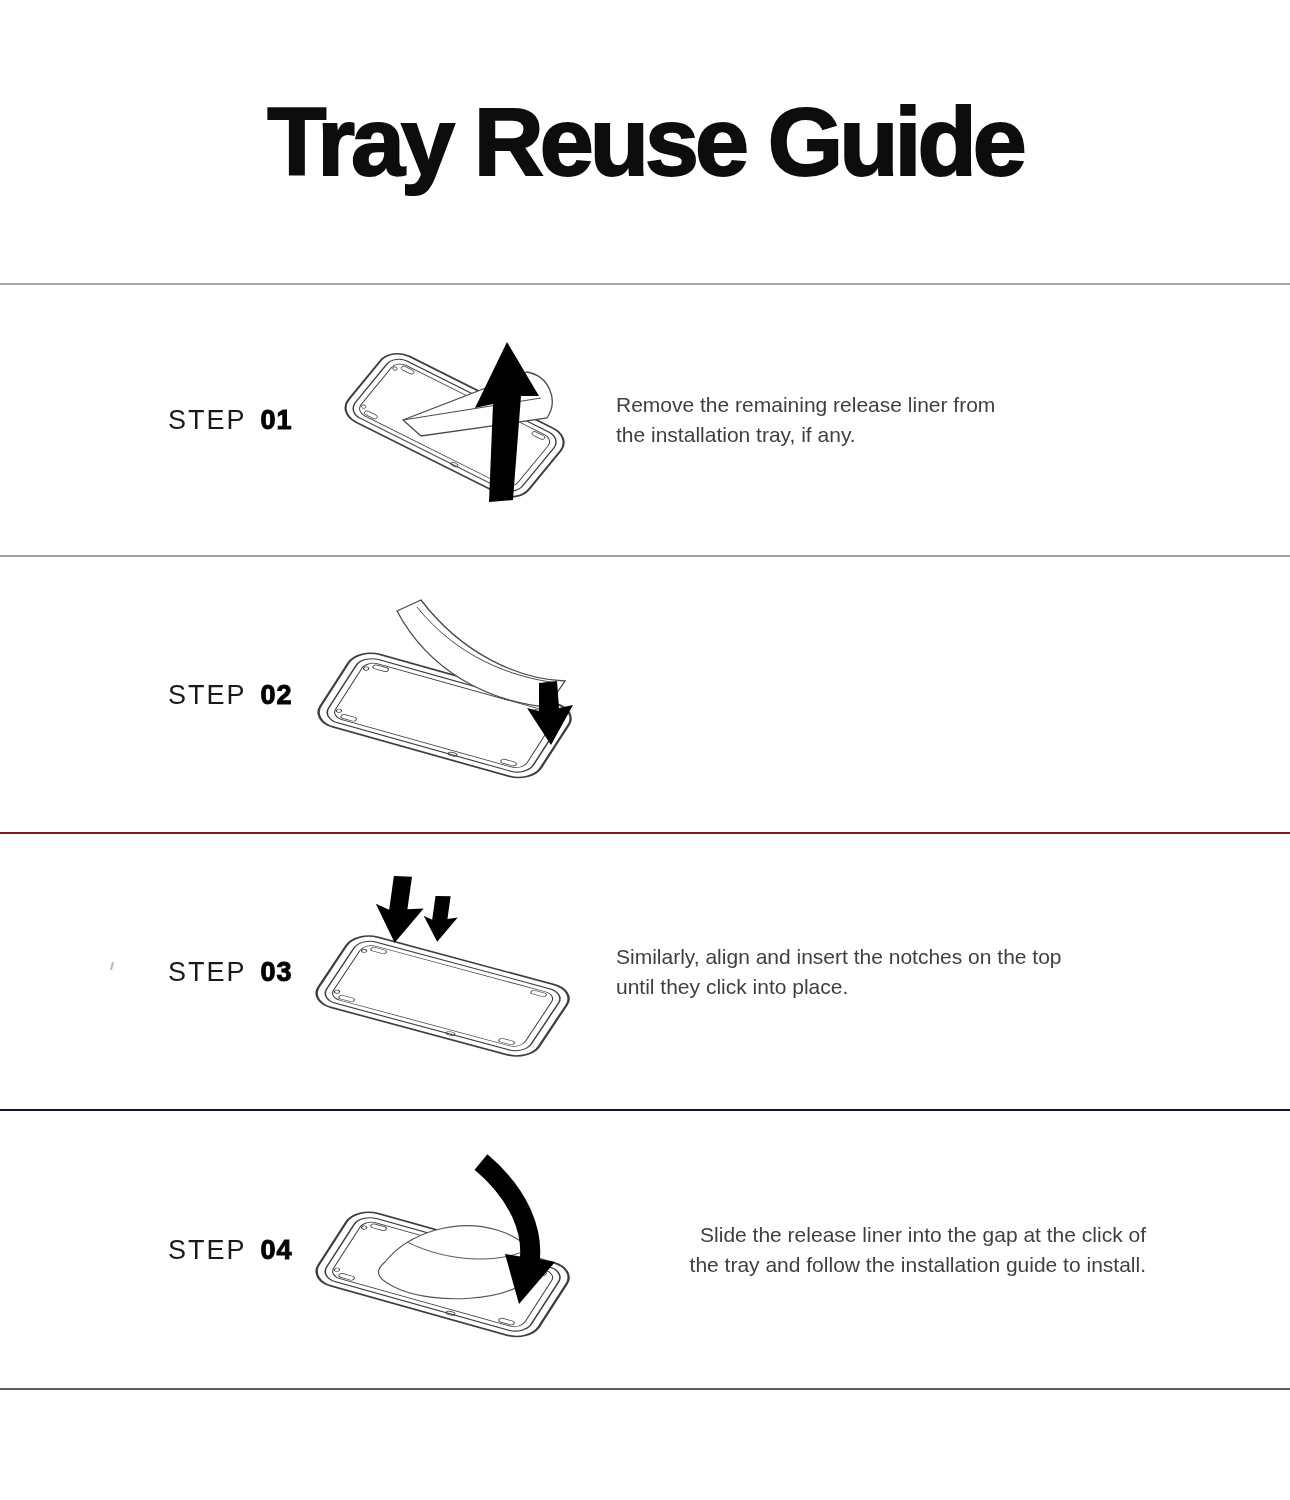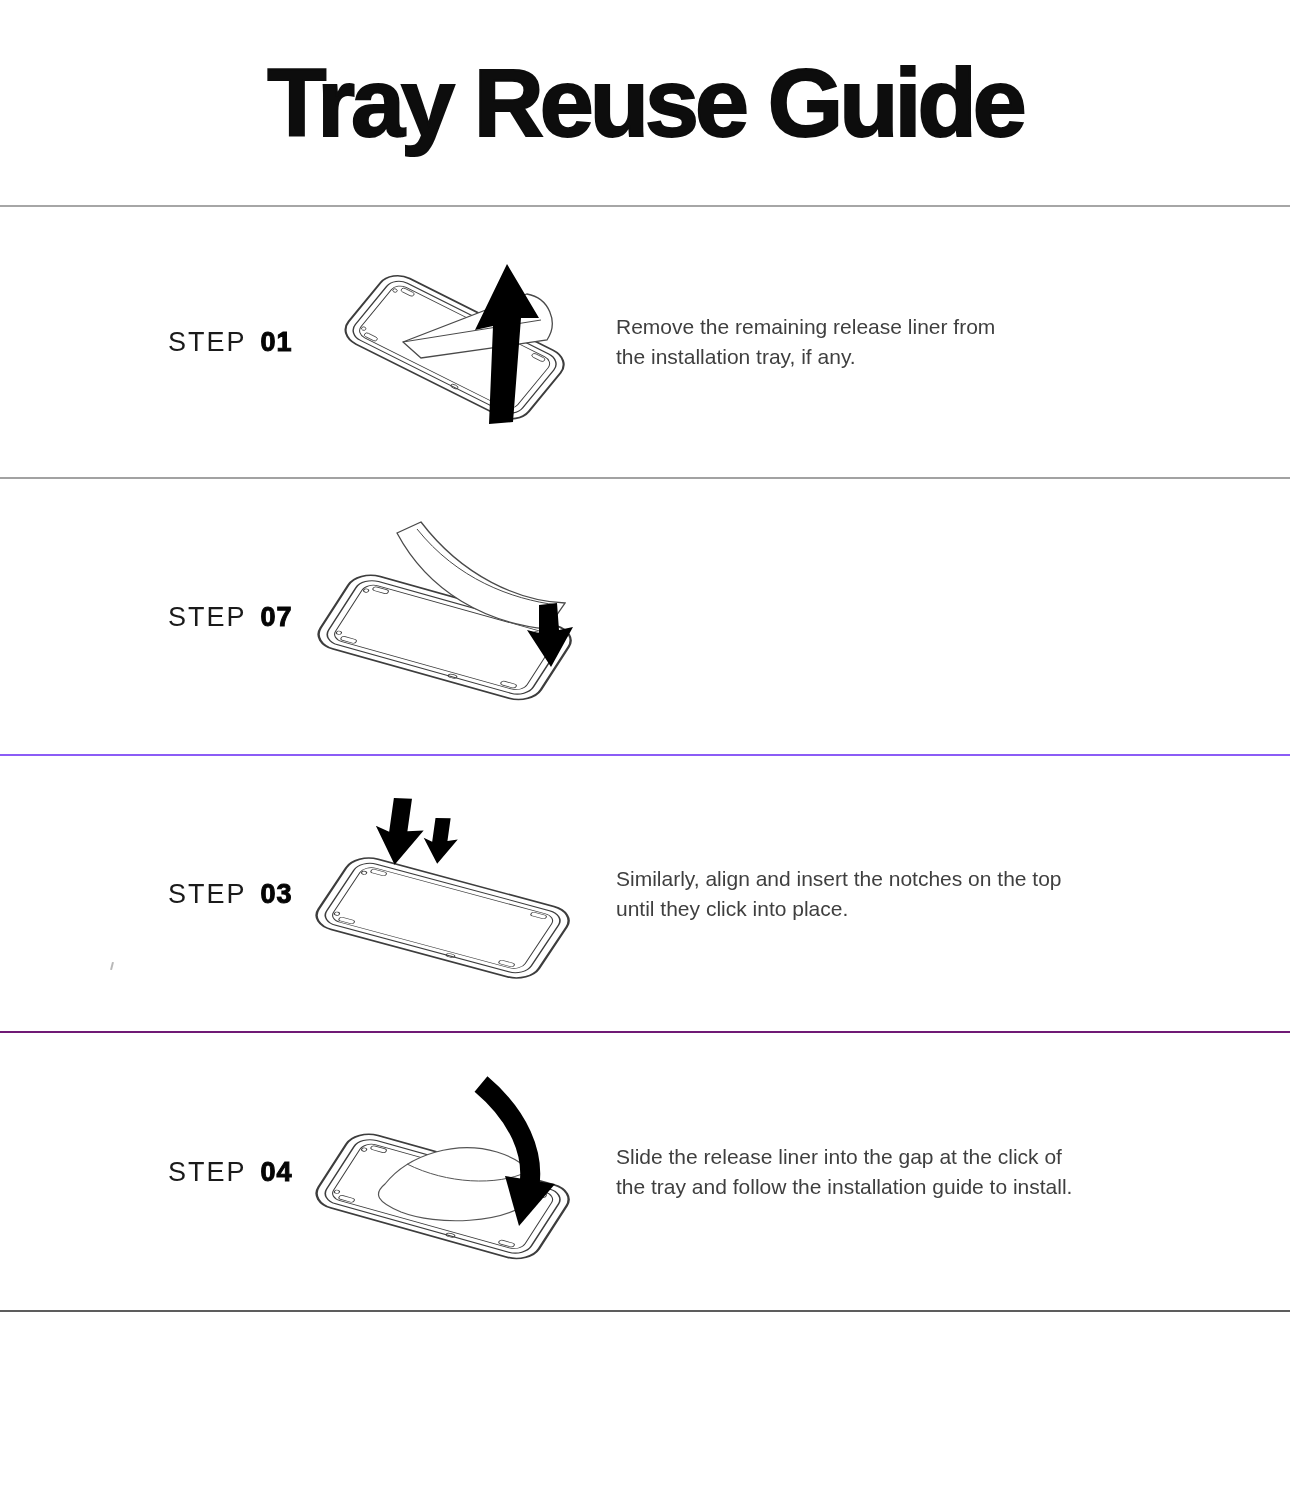--- a/index.html
+++ b/index.html
@@ -1,31 +1,31 @@
 <!DOCTYPE html>
 <html><head>
 <meta charset="utf-8">
 <style>
   html,body{margin:0;padding:0;}
   body{
     width:1290px;height:1500px;position:relative;background:#ffffff;
     font-family:"Liberation Sans", sans-serif;overflow:hidden;
   }
   .header{
-    height:205px;display:flex;align-items:center;justify-content:center;
+    height:283px;display:flex;align-items:center;justify-content:center;
   }
   .page-title{
     font-size:97px;font-weight:bold;letter-spacing:-4px;color:#0d0d0d;
     -webkit-text-stroke:2px #0d0d0d;white-space:nowrap;
   }
   .step-row{position:relative;}
   .row-1{height:270px;border-top:2px solid #a6a6a6;padding-left:20px;}
   .row-2{height:275px;border-top:2px solid #a2a2a2;}
-  .row-3{height:275px;border-top:2px solid #8b5cf6;}
-  .row-4{height:277px;border-top:2px solid #701a75;}
+  .row-3{height:275px;border-top:2px solid #7f1d1d;}
+  .row-4{height:277px;border-top:2px solid #0f172a;text-align:right;}
   .footer-space{height:118px;border-top:2px solid #5d5d5d;}
   .step-label{
     position:absolute;left:168px;top:50%;transform:translateY(-50%);
     font-size:27px;color:#1a1a1a;white-space:nowrap;
   }
   .step-word{letter-spacing:2px;font-weight:normal;}
   .step-number{
     margin-left:14px;font-weight:bold;color:#050505;
     -webkit-text-stroke:1px #050505;letter-spacing:1px;
   }
@@ -81,21 +81,21 @@
       </g>
       <polygon points="184,182 188,84 170,88 202,22 234,76 216,76 208,180" fill="#000000"></polygon>
     </svg>
   </div>
   <div class="step-desc">Remove the remaining release liner from
 the installation tray, if any.</div>
 </div>
 
 <div class="step-row row-2">
   <div class="step-label">
-    <span class="step-word">STEP</span><span class="step-number">07</span>
+    <span class="step-word">STEP</span><span class="step-number">02</span>
   </div>
   <div class="step-illustration">
     <svg viewBox="0 0 300 200" width="300" height="200">
       <use href="#tray-shape" transform="translate(52,52) matrix(0.93,0.26,-0.40,0.62,0,0)"></use>
       <g>
         <path d="M92,16 L116,5 C158,60 214,84 260,86 L242,112 C182,106 124,76 92,16 Z" fill="#ffffff" stroke="#4a4a4a" stroke-width="1.3"></path>
         <path d="M112,12 C152,62 206,82 252,88" fill="none" stroke="#4a4a4a" stroke-width="1"></path>
       </g>
       <polygon points="234,88 234,116 222,113 246,150 268,110 254,113 252,86" fill="#000000"></polygon>
     </svg>

